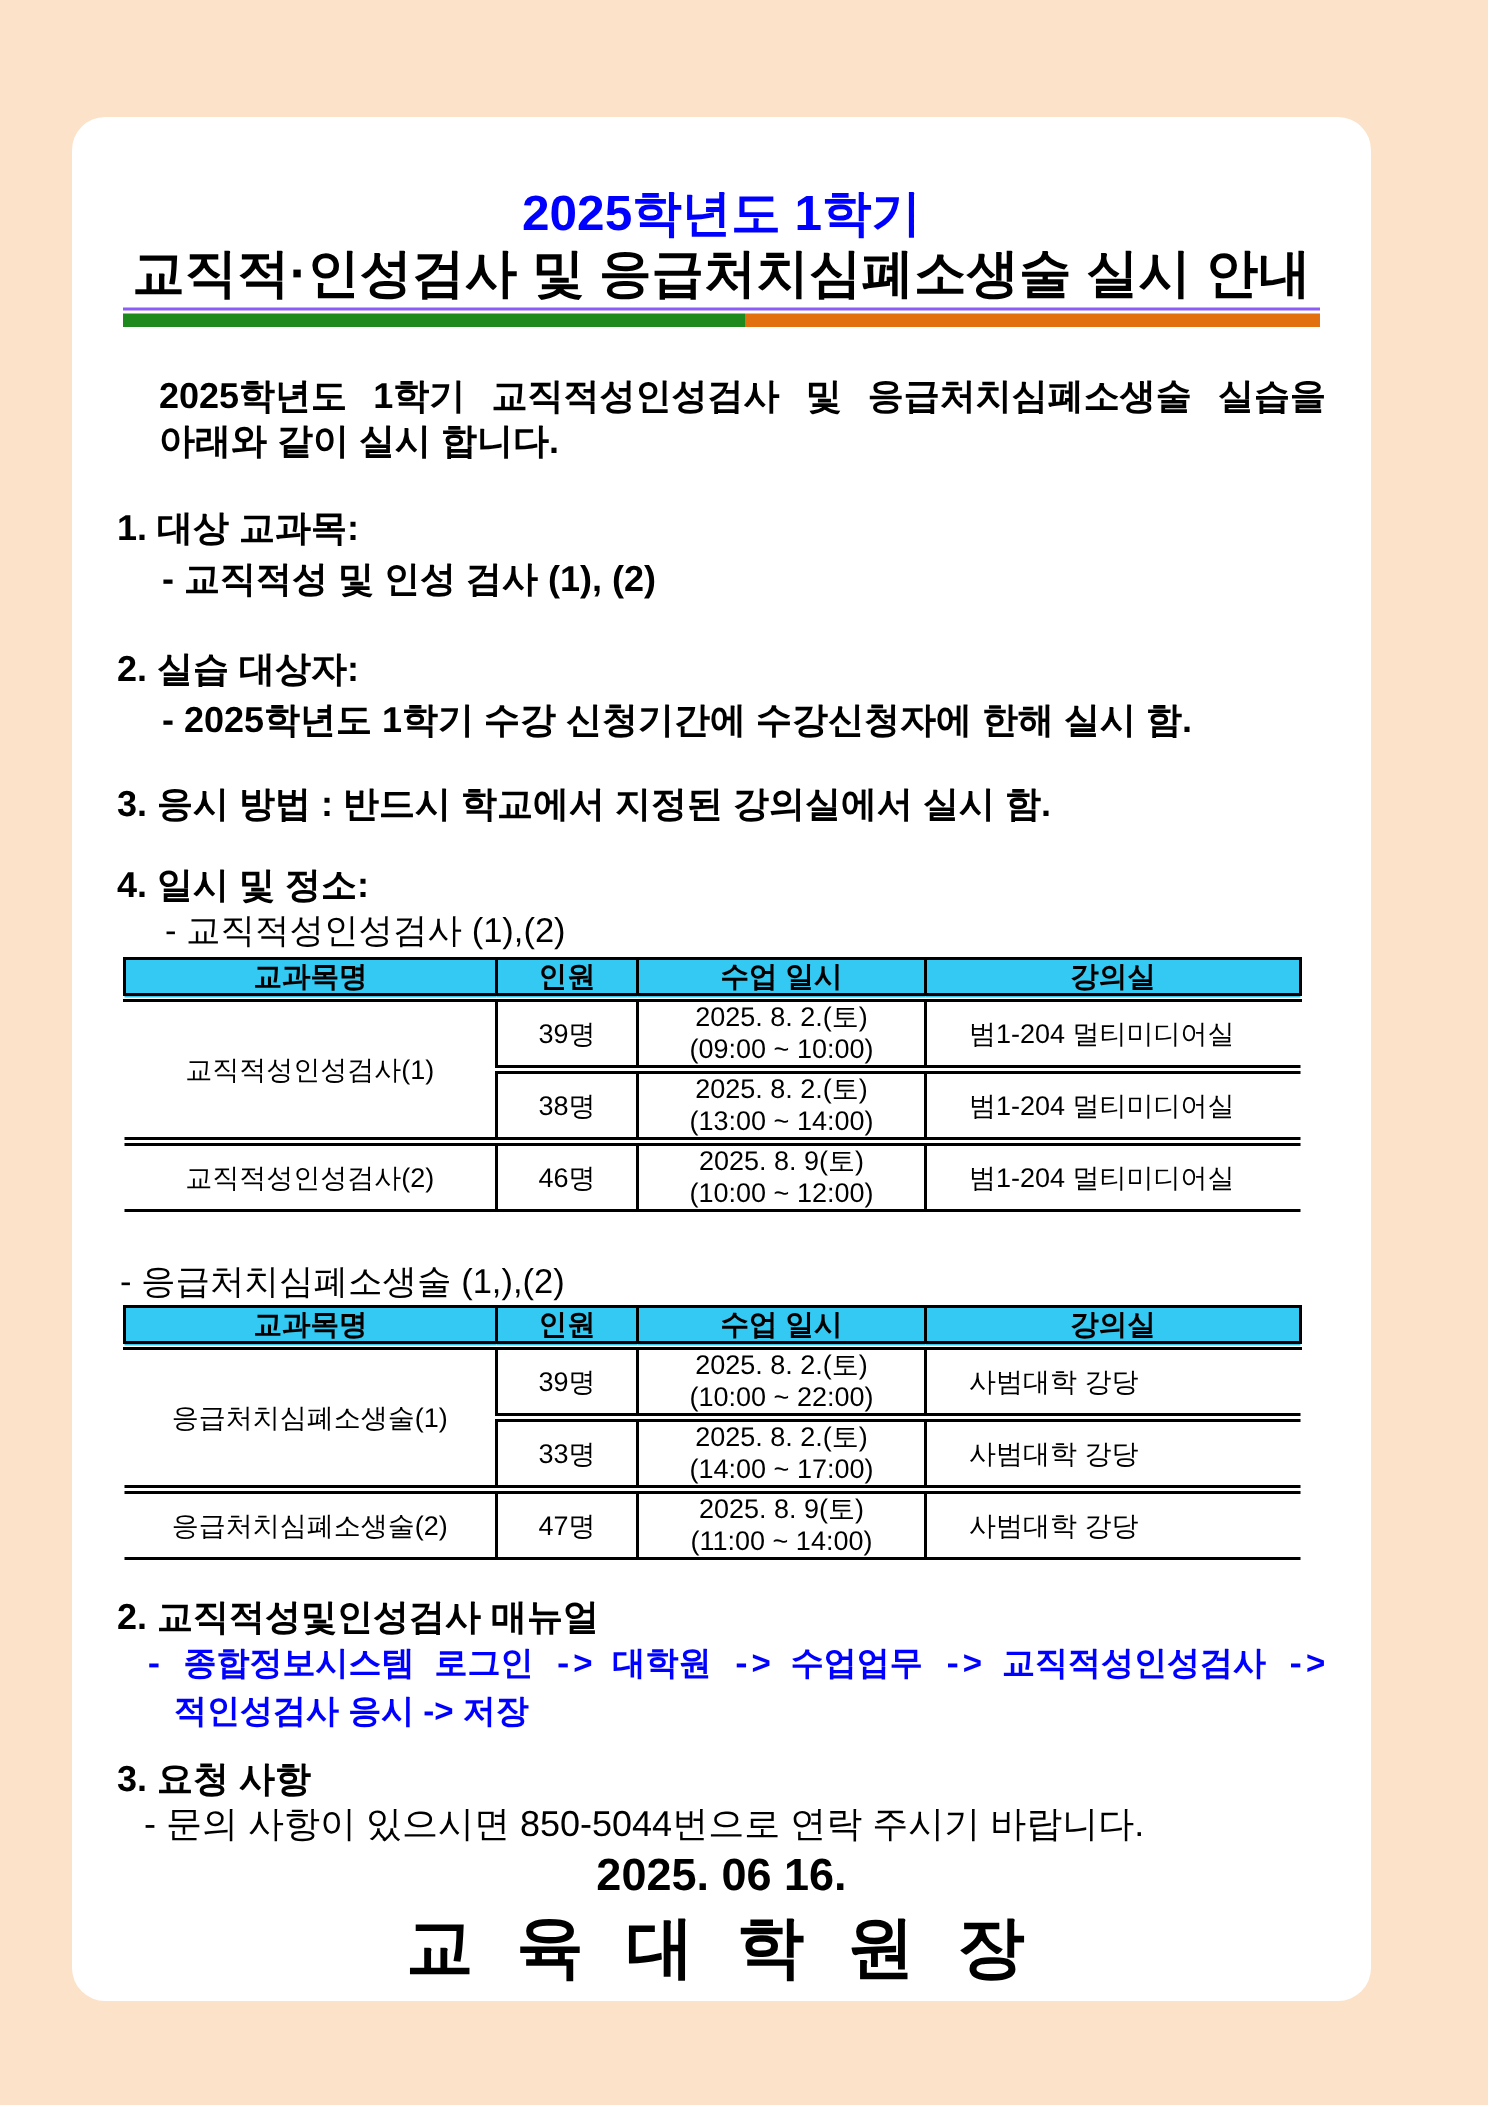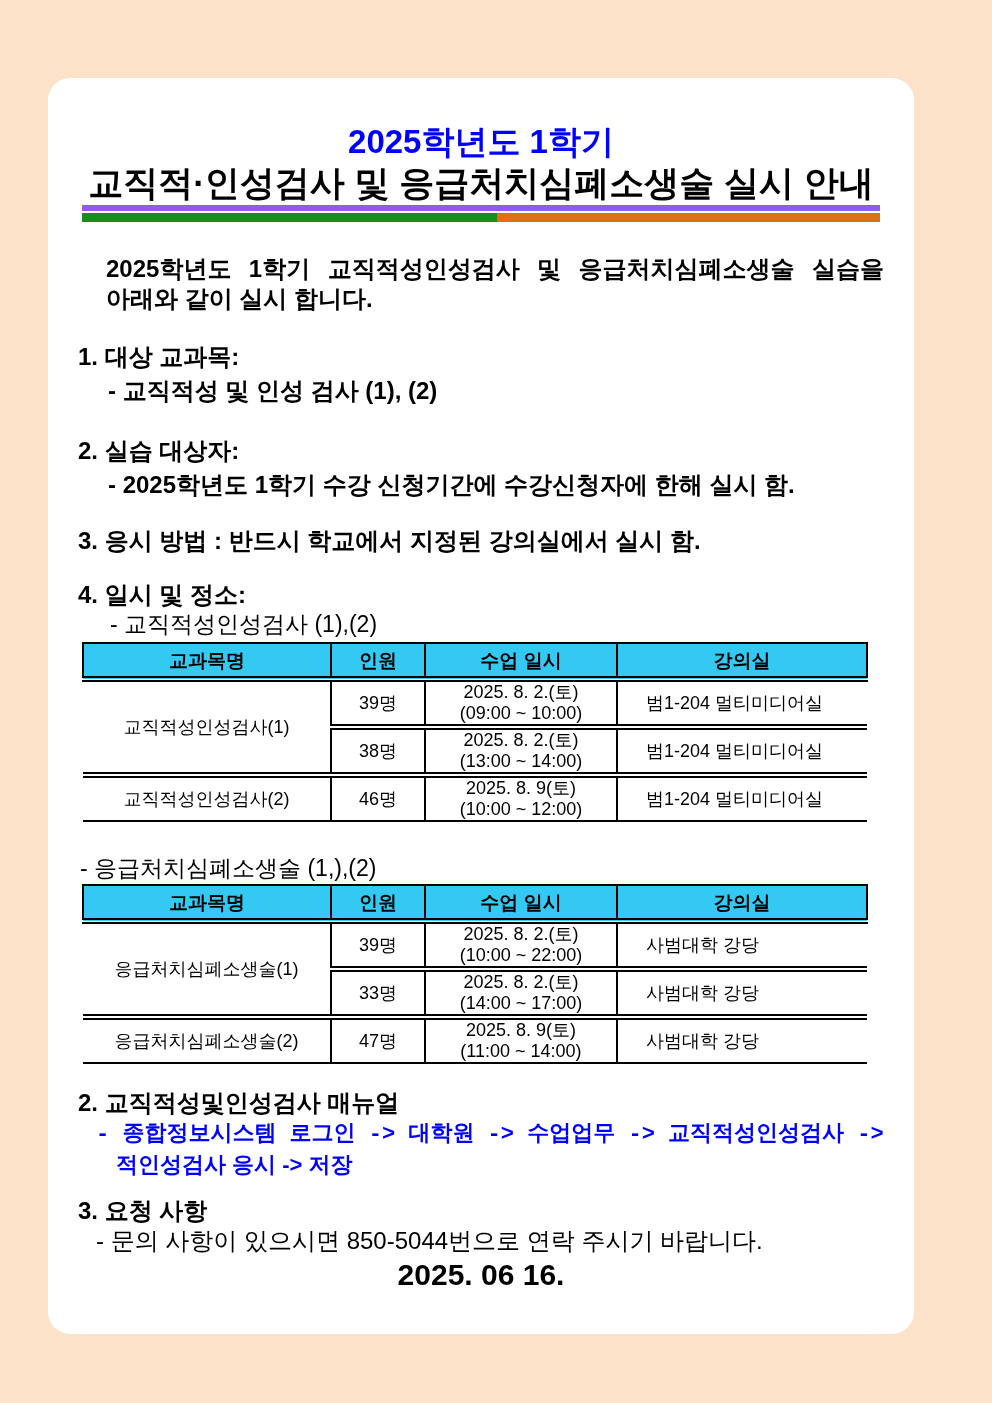--- a/index.html
+++ b/index.html
@@ -22,21 +22,21 @@
     position:absolute;left:48px;top:78px;width:866px;height:1256px;
     background:var(--card-bg);border-radius:22px;padding:44px 30px 0 30px;
   }
   .title-sub{
     text-align:center;color:var(--title-blue);
     font-size:33px;font-weight:bold;line-height:40px;
   }
   .title-wrap{margin:0 4px;}
   .title-main{
     text-align:center;font-size:35px;font-weight:bold;line-height:42px;
-    padding-bottom:1px;border-bottom:6px solid #8b5cf6;
+    padding-bottom:1px;border-bottom:2px solid #8b5cf6;
   }
   .title-bar{
     height:9px;margin-top:2px;
     background:linear-gradient(to right,var(--bar-green) 0 52%,var(--bar-orange) 52% 100%);
   }
   .intro{
     margin-top:32px;font-size:24px;font-weight:bold;line-height:30px;
     text-align:justify;word-break:keep-all;margin-left:28px;
   }
   .sec-title{font-size:24px;font-weight:bold;line-height:30px;}
@@ -50,21 +50,21 @@
     font-size:23px;font-weight:normal;line-height:28px;padding-left:32px;
   }
   .tbl-sub.outdent{padding-left:2px;}
   table{
     border-collapse:collapse;margin:4px 0 0 4px;width:786px;table-layout:fixed;
     font-size:18px;line-height:21px;
   }
   col.c-name{width:248px;} col.c-count{width:94px;}
   col.c-time{width:192px;} col.c-room{width:250px;}
   th{
-    background:var(--th-bg);font-weight:bold;height:36px;
+    background:var(--th-bg);font-weight:bold;height:26px;
     border:2px solid #000;border-bottom:6px double #000;
     font-size:19px;
   }
   td{height:42px;text-align:center;vertical-align:middle;}
   td.v{border-left:2px solid #000;}
   td.room{text-align:left;padding-left:28px;}
   tr.subrow td{border-bottom:6px double #000;}
   td.merged{border-bottom:6px double #000;}
   tr.lastrow td{border-bottom:2px solid #000;}
   .dt span{display:block;}
@@ -194,14 +194,15 @@
     </table>
 
   <div class="sec-title mt24">2. 교직적성및인성검사 매뉴얼</div>
   <div class="manual-line" style="margin-top:2px;font-family:Liberation Mono, monospace;">- 종합정보시스템 로그인 -&gt; 대학원 -&gt; 수업업무 -&gt; 교직적성인성검사 -&gt;</div>
   <div class="manual-line l2">적인성검사 응시 -&gt; 저장</div>
 
   <div class="sec-title mt16">3. 요청 사항</div>
   <div class="sec-item plain" style="margin-top:0;padding-left:18px;">- 문의 사항이 있으시면 850-5044번으로 연락 주시기 바랍니다.</div>
 
   <div class="footer-date">2025. 06 16.</div>
+  <div class="signature">교 육 대 학 원 장</div>
 
 </div>
 
 </body></html>

